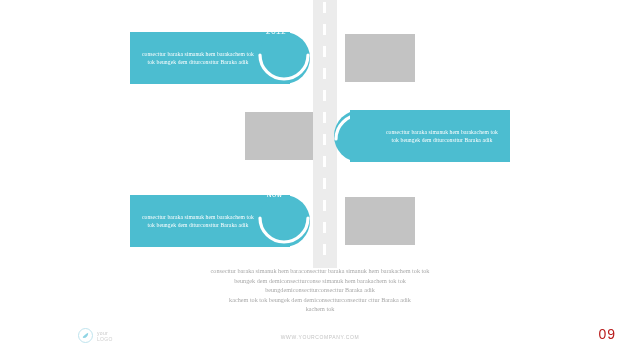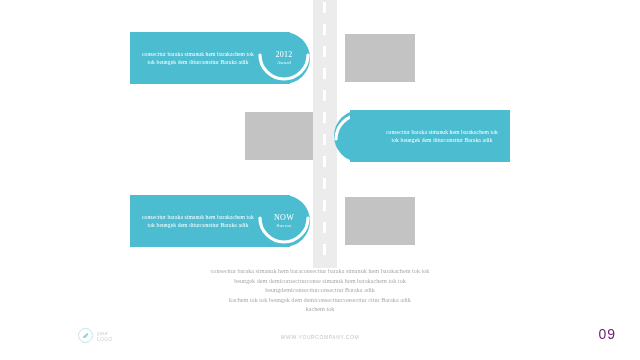--- a/index.html
+++ b/index.html
@@ -66,23 +66,23 @@
   .badge .disc{
     position:absolute;left:4px;top:4px;width:52px;height:52px;
     border-radius:50%;
     background:#4cbdd0;
   }
   .badge .arc{
     position:absolute;left:0;top:0;width:60px;height:60px;
   }
   .badge .labels{
     position:absolute;left:0;top:0;width:60px;height:60px;
-    display:flex;flex-direction:column;align-items:center;justify-content:center;
+    display:flex;flex-direction:row;align-items:flex-start;justify-content:center;
     color:#ffffff;
-    font-family:Liberation Serif, serif;
+    font-family:Liberation Mono, monospace;
     line-height:1.05;
   }
   .badge .big{font-size:8px;letter-spacing:.3px;}
   .badge .small{font-size:5px;letter-spacing:.2px;margin-top:1px;opacity:.95;}
   .badge.b1{left:254px;}
   .badge.b2{left:330px;}
   .badge.b3{left:254px;}
 
   
   .para{
@@ -111,21 +111,21 @@
   }
   .logo-words .l2{color:#cfcfcf;}
   .footer-url{
     position:absolute;left:0;top:334px;width:640px;text-align:center;
     font-family:"Liberation Sans", sans-serif;
     font-size:5px;letter-spacing:.6px;color:#c4c4c4;
   }
   .page-num{
     position:absolute;right:24px;top:326px;
     font-family:"Liberation Sans", sans-serif;
-    font-size:14px;letter-spacing:1px;color:#701a75;
+    font-size:14px;letter-spacing:1px;color:#b91c1c;
   }
 </style>
 </head>
 <body>
 
 <div id="slide">
 
   <div class="road"></div>
   <div class="road-dash"></div>
 

